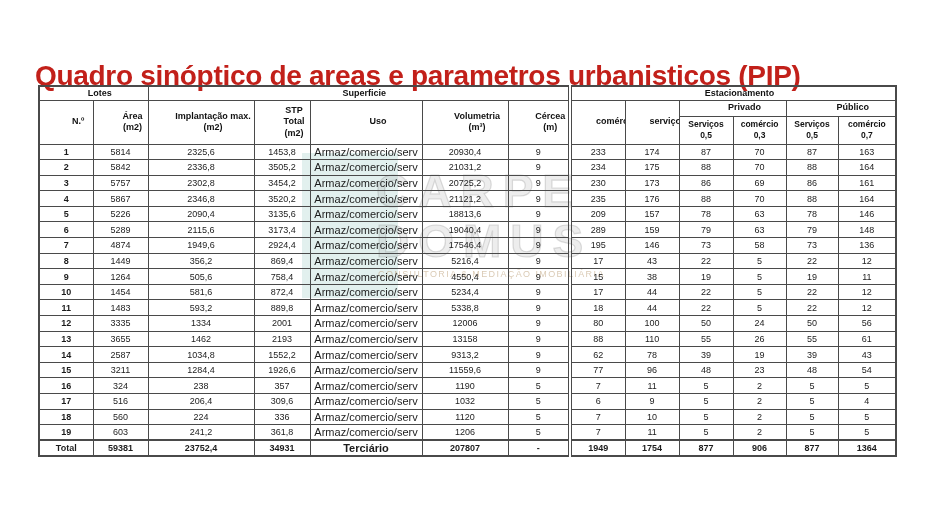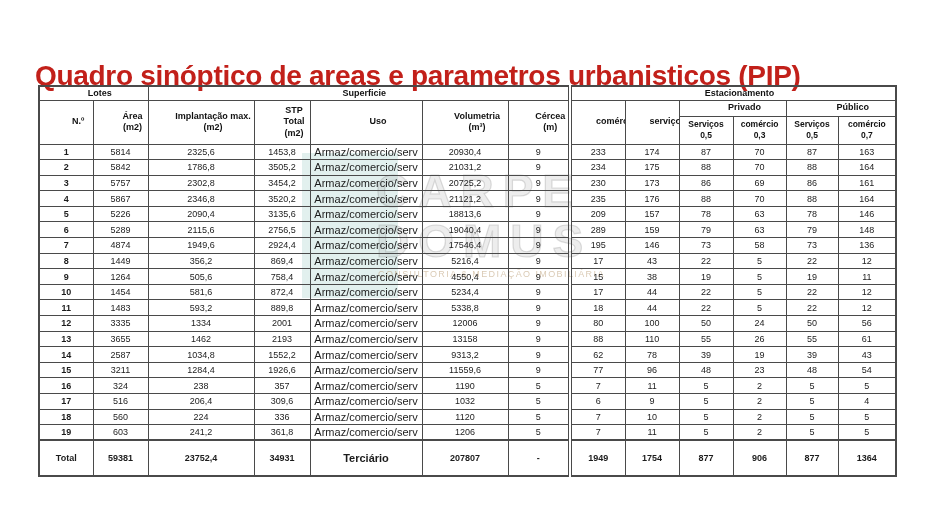--- a/index.html
+++ b/index.html
@@ -31,21 +31,21 @@
                      vertical-align:middle; overflow:hidden; }
   .pip th { font-size:8.5px; font-weight:700; color:#111; line-height:1.25; }
   .pip thead tr.gr th { height:14px; font-size:9px;padding-left:12px; }
   .pip thead tr.mid th { height:16px; font-size:9px;padding-left:24px; }
   .pip thead tr.sub th { height:28px; }
   .pre { white-space:pre-line; }
   .pip td { height:15.6px; font-size:9px; color:#1c1c1c; }
   .pip td.b { font-weight:700; }
   .pip td.uso { font-size:11px; }
   .sep { border-left:4px double #4a4a4a !important; }
-  .pip tr.total td { height:36px; font-weight:700; border-top:2px solid #4a4a4a; }
+  .pip tr.total td { height:16px; font-weight:700; border-top:2px solid #4a4a4a; }
 </style>
 </head>
 <body>
 
 <div class="slide">
 
   <div class="title">Quadro sinóptico de areas e parametros urbanisticos (PIP)</div>
 
   <div class="watermark">
     <div class="wm-badge"></div>
@@ -113,21 +113,21 @@
           <td class="sep">233</td>
           <td>174</td>
           <td>87</td>
           <td>70</td>
           <td>87</td>
           <td>163</td>
         </tr>
         <tr>
           <td class="b">2</td>
           <td>5842</td>
-          <td>1786,8</td>
+          <td>2336,8</td>
           <td>3505,2</td>
           <td class="uso">Armaz/comercio/serv</td>
           <td>21031,2</td>
           <td>9</td>
           <td class="sep">234</td>
           <td>175</td>
           <td>88</td>
           <td>70</td>
           <td>88</td>
           <td>164</td>
@@ -174,21 +174,21 @@
           <td>157</td>
           <td>78</td>
           <td>63</td>
           <td>78</td>
           <td>146</td>
         </tr>
         <tr>
           <td class="b">6</td>
           <td>5289</td>
           <td>2115,6</td>
-          <td>2756,5</td>
+          <td>3173,4</td>
           <td class="uso">Armaz/comercio/serv</td>
           <td>19040,4</td>
           <td>9</td>
           <td class="sep">289</td>
           <td>159</td>
           <td>79</td>
           <td>63</td>
           <td>79</td>
           <td>148</td>
         </tr>

